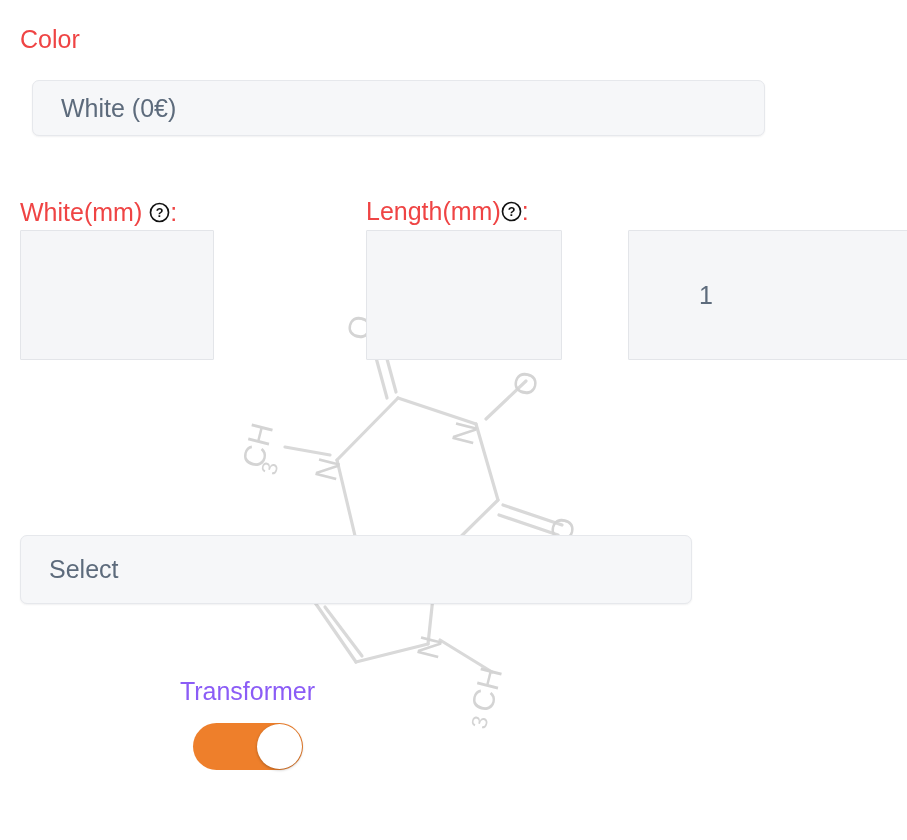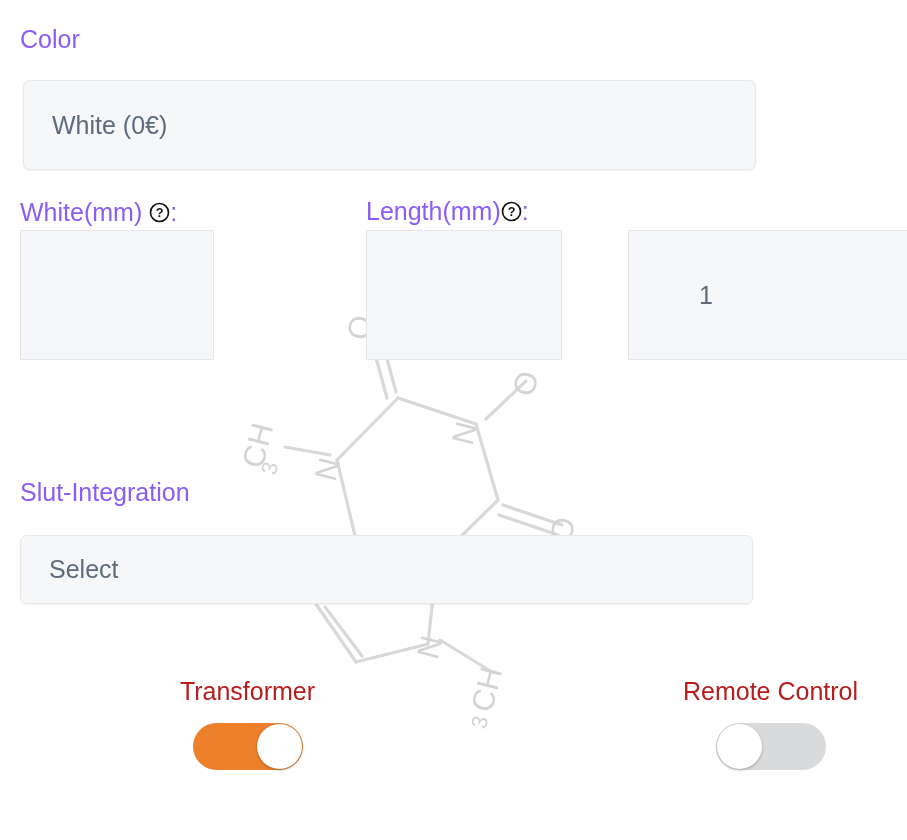--- a/index.html
+++ b/index.html
@@ -28,21 +28,21 @@
     height: 840px;
     z-index: 0;
     pointer-events: none;
   }
 
   
   .field-label {
     position: absolute;
     font-size: 25px;
     line-height: 30px;
-    color: #8b5cf6;
+    color: #ef4444;
     white-space: nowrap;
     z-index: 3;
   }
 
   .select-box {
     position: absolute;
     box-sizing: border-box;
     background: #f6f7f9;
     border: 1px solid #e6e8ec;
     border-radius: 7px;
@@ -87,21 +87,21 @@
   .toggle-group {
     position: absolute;
     z-index: 3;
     display: flex;
     flex-direction: column;
     align-items: center;
   }
   .toggle-label {
     font-size: 25px;
     line-height: 30px;
-    color: #b91c1c;
+    color: #8b5cf6;
     white-space: nowrap;
     margin-bottom: 17px;
   }
   .switch {
     position: relative;
     width: 110px;
     height: 47px;
     border-radius: 24px;
     box-sizing: border-box;
   }
@@ -161,21 +161,21 @@
       <text x="573" y="532" transform="rotate(-76 573 532)" text-anchor="middle">O</text>
       <text x="370" y="330" transform="rotate(-76 370 330)" text-anchor="middle">O</text>
       <text x="440" y="650" transform="rotate(-76 440 650)" text-anchor="middle">N</text>
       <text x="497" y="692" transform="rotate(-76 497 692)" text-anchor="middle">CH</text>
       <text x="487" y="724" transform="rotate(-76 487 724)" text-anchor="middle" font-size="22">3</text>
     </g>
   </svg>
 
   <div class="field-label" style="left:20px; top:24px;">Color</div>
 
-  <div class="select-box" style="left:23px; top:80px; width:733px; height:90px;">
+  <div class="select-box" style="left:32px; top:80px; width:733px; height:56px;">
     <span class="sel-text">White (0€)</span>
   </div>
 
   <div class="field-label" style="left:20px; top:197px;">
     <span>White(mm)</span>
     <svg class="help-icon" viewBox="0 0 24 24" xmlns="http://www.w3.org/2000/svg">
       <circle cx="12" cy="12" r="10.3" fill="none" stroke="#111111" stroke-width="1.9"></circle>
       <text x="12" y="17.3" text-anchor="middle" font-family="'Liberation Sans', sans-serif" font-size="14.5" font-weight="bold" fill="#111111">?</text>
     </svg><span>:</span>
   </div>
@@ -193,33 +193,26 @@
 
   <div class="text-box" style="left:366px; top:230px; width:196px; height:130px;">
     <span class="box-val"></span>
   </div>
 
 
   <div class="text-box" style="left:628px; top:230px; width:290px; height:130px;">
     <span class="box-val" style="margin-right:134px;">1</span>
   </div>
 
-  <div class="field-label" style="left:20px; top:477px;">Slut-Integration</div>
-
-  <div class="select-box" style="left:20px; top:535px; width:733px; height:69px;">
+
+  <div class="select-box" style="left:20px; top:535px; width:672px; height:69px;">
     <span class="sel-text">Select</span>
   </div>
 
   <div class="toggle-group" style="left:140px; top:676px; width:215px;">
     <div class="toggle-label">Transformer</div>
     <div class="switch on">
       <div class="knob"></div>
     </div>
   </div>
 
-  <div class="toggle-group" style="left:662px; top:676px; width:217px;">
-    <div class="toggle-label">Remote Control</div>
-    <div class="switch off">
-      <div class="knob"></div>
-    </div>
-  </div>
 
 </div>
 
 </body></html>

